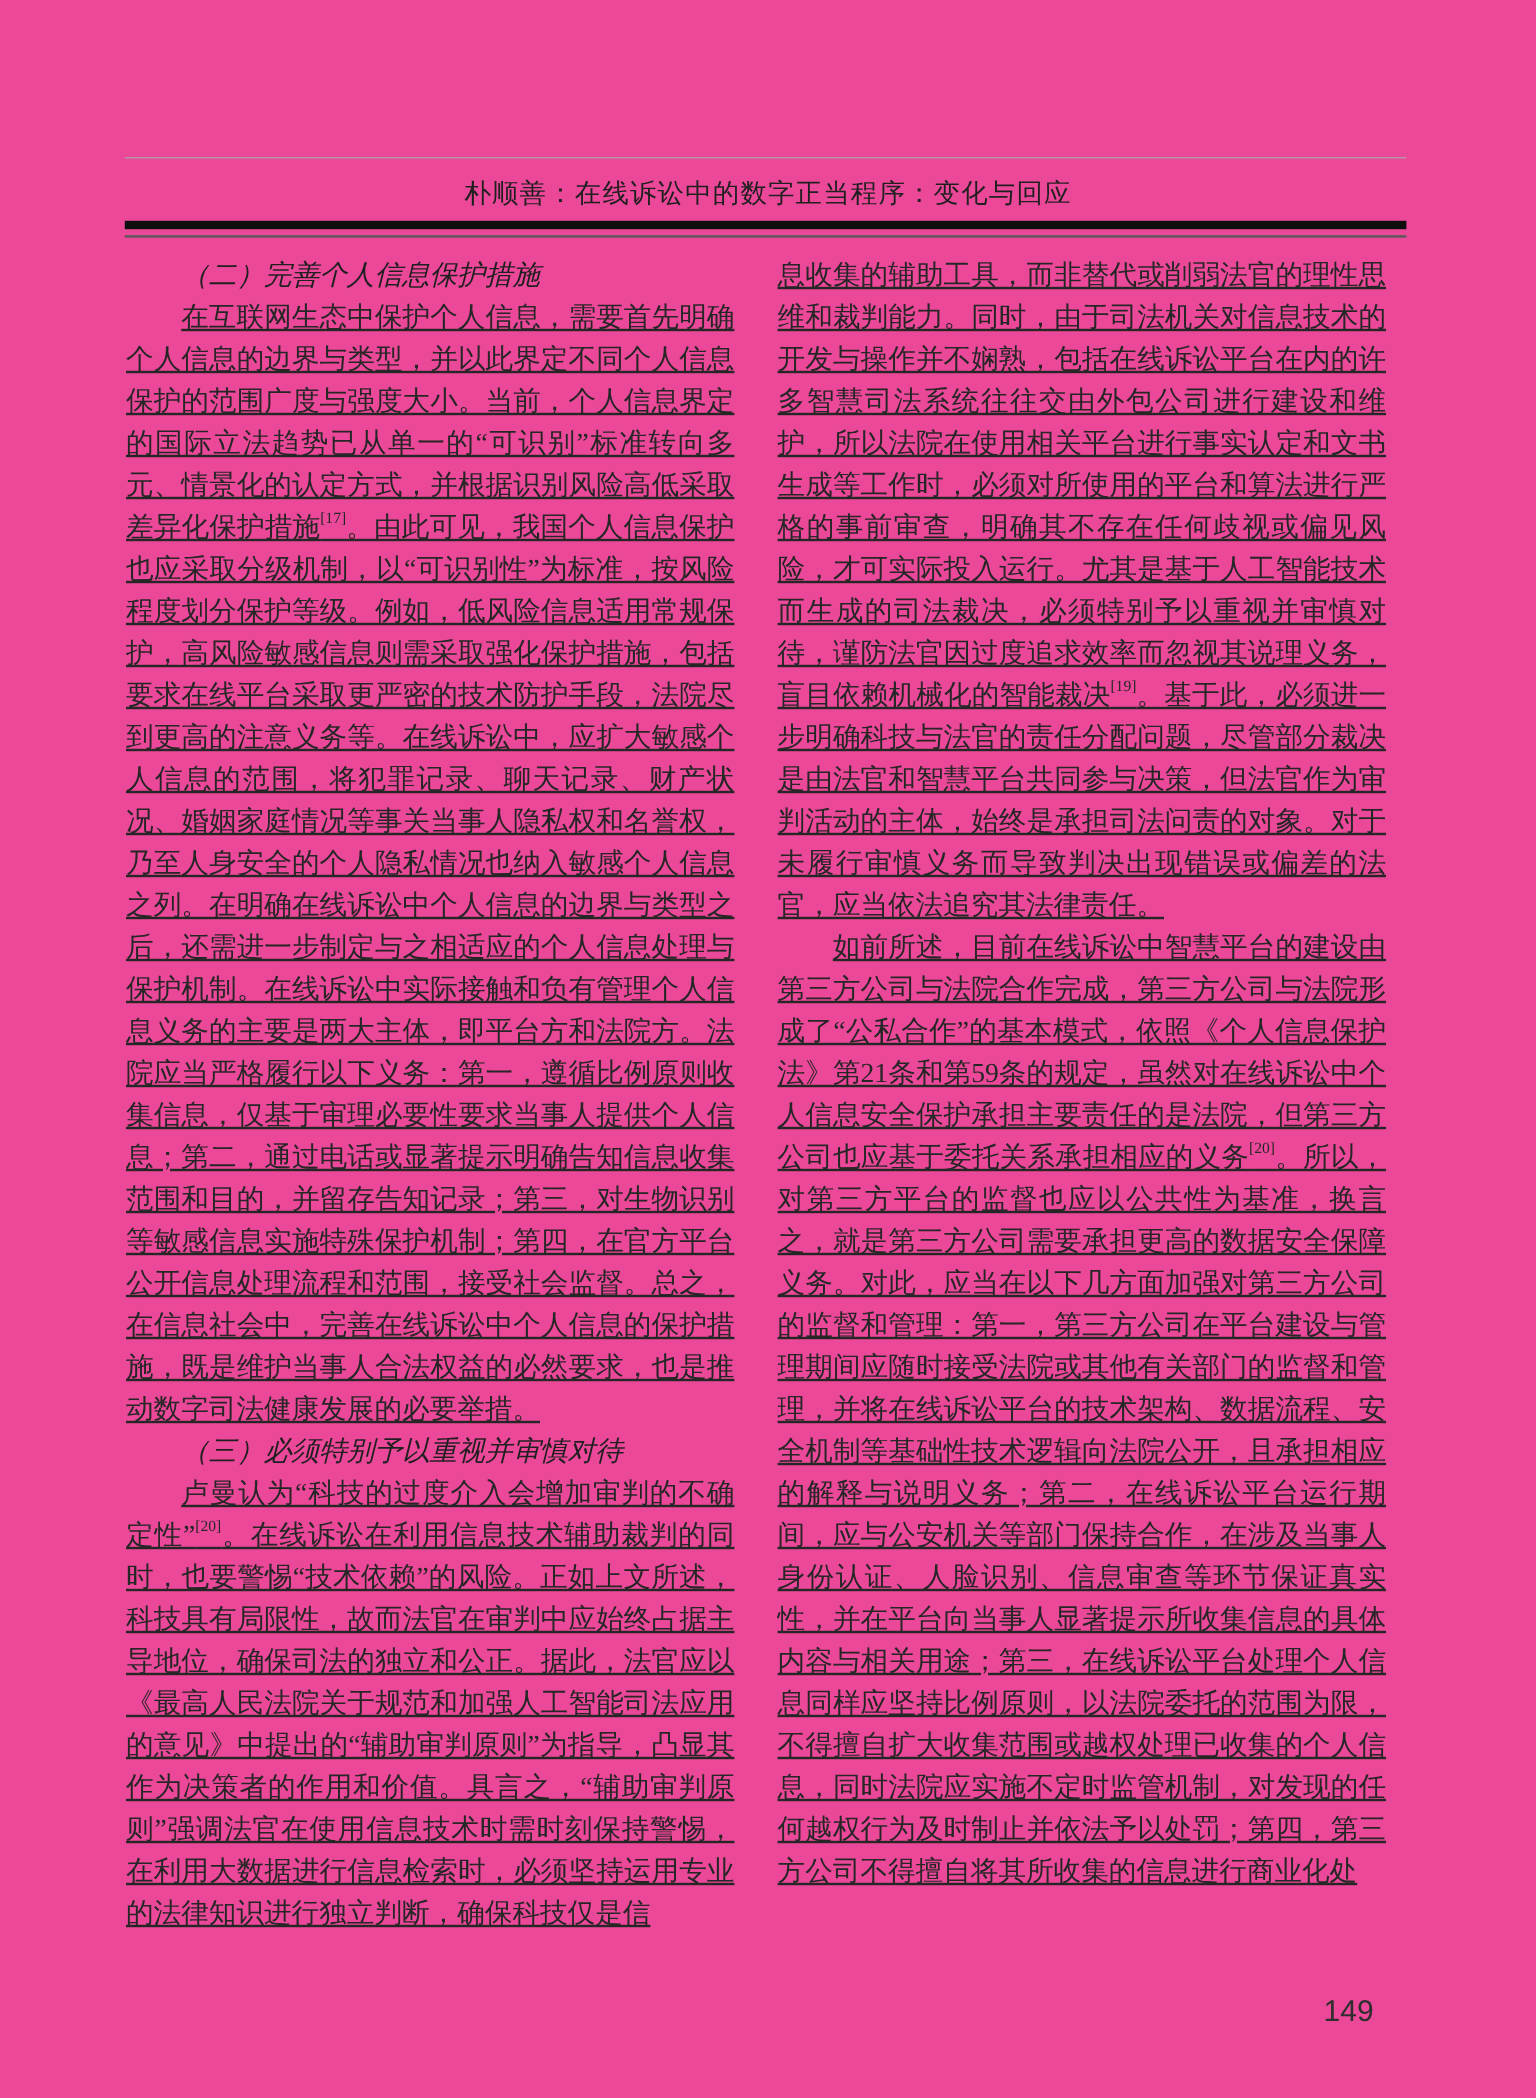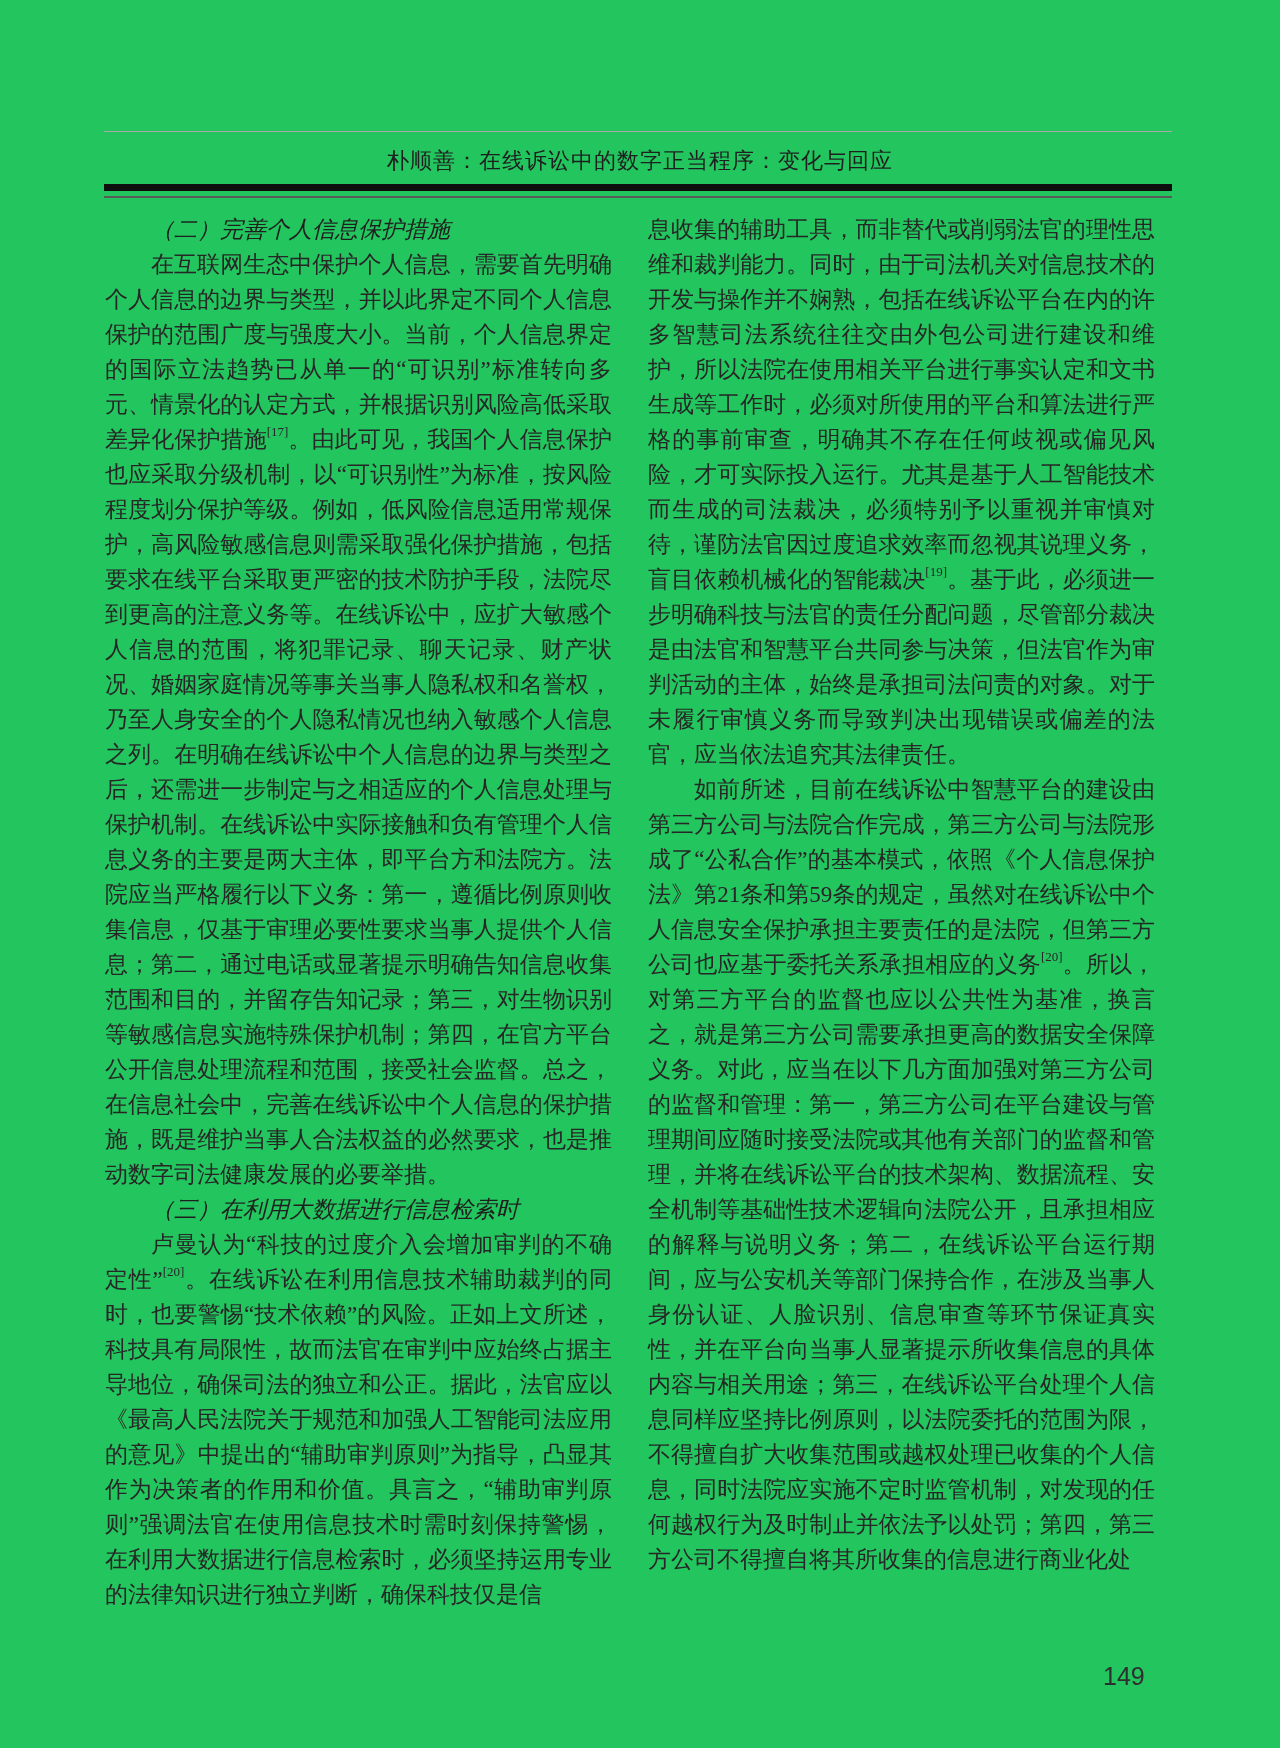--- a/index.html
+++ b/index.html
@@ -1,20 +1,20 @@
 <!DOCTYPE html>
 <html><head>
 <meta charset="utf-8">
 <style>
   html, body { margin: 0; padding: 0; background: #e8e8e8; }
   .page {
     position: relative;
     width: 1280px;
     height: 1748px;
-    background: #22c55e;
+    background: #ec4899;
     overflow: hidden;
     font-family: "Liberation Serif", "DejaVu Serif", serif;
   }
   .top-rule {
     position: absolute;
     top: 131px; left: 104px;
     width: 1068px; height: 1px;
     background: #a9a9a9;
   }
   .header-title {
@@ -46,21 +46,21 @@
     display: flex;
     gap: 36px;
   }
   .col {
     width: 507px;
     font-size: 23px;
     line-height: 35px;
     text-align: justify;
     color: #262626;
   }
-  .col p { margin: 0; text-indent: 2em; }
+  .col p { margin: 0; text-indent: 2em; text-decoration: underline; }
   .col p.no-indent { text-indent: 0; }
   .sec {
     margin: 0;
     font-size: 23px;
     line-height: 35px;
     font-weight: 400;
     font-style: italic;
     text-indent: 2em;
     color: #1f1f1f;
   }
@@ -90,21 +90,21 @@
   <div class="header-title">朴顺善：在线诉讼中的数字正当程序：变化与回应</div>
 
   <div class="rule-thick"></div>
   <div class="rule-thin"></div>
 
   <div class="columns">
 
     <div class="col">
       <h3 class="sec">（二）完善个人信息保护措施</h3>
       <p><span>在互联网生态中保护个人信息，需要首先明确个人信息的边界与类型，并以此界定不同个人信息保护的范围广度与强度大小。当前，个人信息界定的国际立法趋势已从单一的“可识别”标准转向多元、情景化的认定方式，并根据识别风险高低采取差异化保护措施</span><sup class="ref">[17]</sup><span>。由此可见，我国个人信息保护也应采取分级机制，以“可识别性”为标准，按风险程度划分保护等级。例如，低风险信息适用常规保护，高风险敏感信息则需采取强化保护措施，包括要求在线平台采取更严密的技术防护手段，法院尽到更高的注意义务等。在线诉讼中，应扩大敏感个人信息的范围，将犯罪记录、聊天记录、财产状况、婚姻家庭情况等事关当事人隐私权和名誉权，乃至人身安全的个人隐私情况也纳入敏感个人信息之列。在明确在线诉讼中个人信息的边界与类型之后，还需进一步制定与之相适应的个人信息处理与保护机制。在线诉讼中实际接触和负有管理个人信息义务的主要是两大主体，即平台方和法院方。法院应当严格履行以下义务：第一，遵循比例原则收集信息，仅基于审理必要性要求当事人提供个人信息；第二，通过电话或显著提示明确告知信息收集范围和目的，并留存告知记录；第三，对生物识别等敏感信息实施特殊保护机制；第四，在官方平台公开信息处理流程和范围，接受社会监督。总之，在信息社会中，完善在线诉讼中个人信息的保护措施，既是维护当事人合法权益的必然要求，也是推动数字司法健康发展的必要举措。</span></p>
-      <h3 class="sec">（三）在利用大数据进行信息检索时</h3>
+      <h3 class="sec">（三）必须特别予以重视并审慎对待</h3>
       <p><span>卢曼认为“科技的过度介入会增加审判的不确定性”</span><sup class="ref">[20]</sup><span>。在线诉讼在利用信息技术辅助裁判的同时，也要警惕“技术依赖”的风险。正如上文所述，科技具有局限性，故而法官在审判中应始终占据主导地位，确保司法的独立和公正。据此，法官应以《最高人民法院关于规范和加强人工智能司法应用的意见》中提出的“辅助审判原则”为指导，凸显其作为决策者的作用和价值。具言之，“辅助审判原则”强调法官在使用信息技术时需时刻保持警惕，在利用大数据进行信息检索时，必须坚持运用专业的法律知识进行独立判断，确保科技仅是信</span></p>
     </div>
 
     <div class="col">
       <p class="no-indent"><span>息收集的辅助工具，而非替代或削弱法官的理性思维和裁判能力。同时，由于司法机关对信息技术的开发与操作并不娴熟，包括在线诉讼平台在内的许多智慧司法系统往往交由外包公司进行建设和维护，所以法院在使用相关平台进行事实认定和文书生成等工作时，必须对所使用的平台和算法进行严格的事前审查，明确其不存在任何歧视或偏见风险，才可实际投入运行。尤其是基于人工智能技术而生成的司法裁决，必须特别予以重视并审慎对待，谨防法官因过度追求效率而忽视其说理义务，盲目依赖机械化的智能裁决</span><sup class="ref">[19]</sup><span>。基于此，必须进一步明确科技与法官的责任分配问题，尽管部分裁决是由法官和智慧平台共同参与决策，但法官作为审判活动的主体，始终是承担司法问责的对象。对于未履行审慎义务而导致判决出现错误或偏差的法官，应当依法追究其法律责任。</span></p>
       <p><span>如前所述，目前在线诉讼中智慧平台的建设由第三方公司与法院合作完成，第三方公司与法院形成了“公私合作”的基本模式，依照《个人信息保护法》第21条和第59条的规定，虽然对在线诉讼中个人信息安全保护承担主要责任的是法院，但第三方公司也应基于委托关系承担相应的义务</span><sup class="ref">[20]</sup><span>。所以，对第三方平台的监督也应以公共性为基准，换言之，就是第三方公司需要承担更高的数据安全保障义务。对此，应当在以下几方面加强对第三方公司的监督和管理：第一，第三方公司在平台建设与管理期间应随时接受法院或其他有关部门的监督和管理，并将在线诉讼平台的技术架构、数据流程、安全机制等基础性技术逻辑向法院公开，且承担相应的解释与说明义务；第二，在线诉讼平台运行期间，应与公安机关等部门保持合作，在涉及当事人身份认证、人脸识别、信息审查等环节保证真实性，并在平台向当事人显著提示所收集信息的具体内容与相关用途；第三，在线诉讼平台处理个人信息同样应坚持比例原则，以法院委托的范围为限，不得擅自扩大收集范围或越权处理已收集的个人信息，同时法院应实施不定时监管机制，对发现的任何越权行为及时制止并依法予以处罚；第四，第三方公司不得擅自将其所收集的信息进行商业化处</span></p>
     </div>
 
   </div>
 

